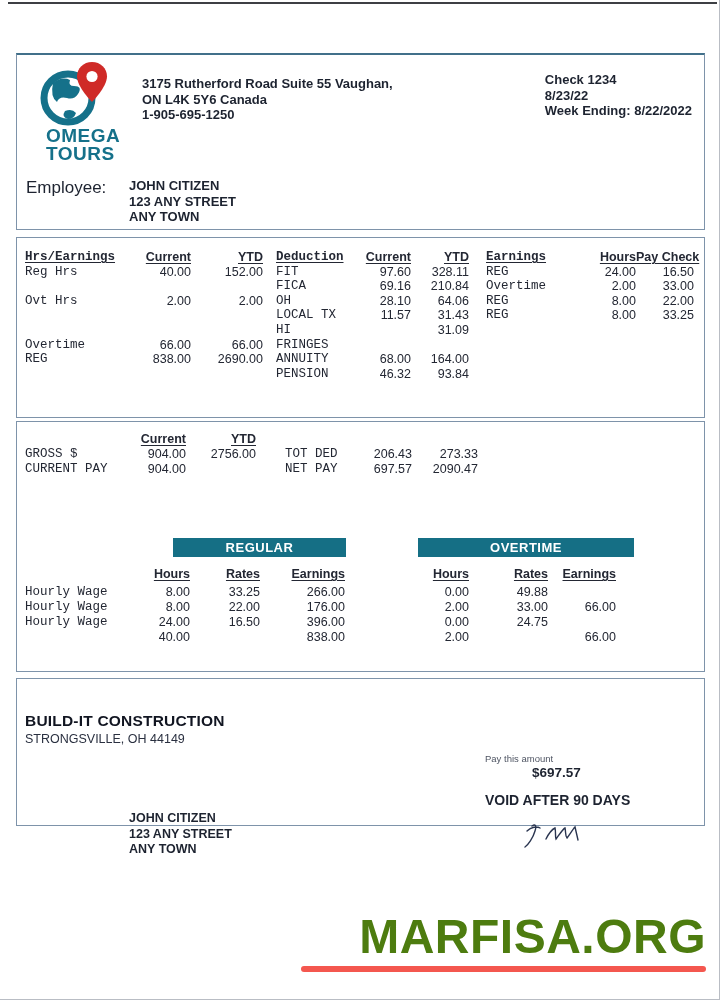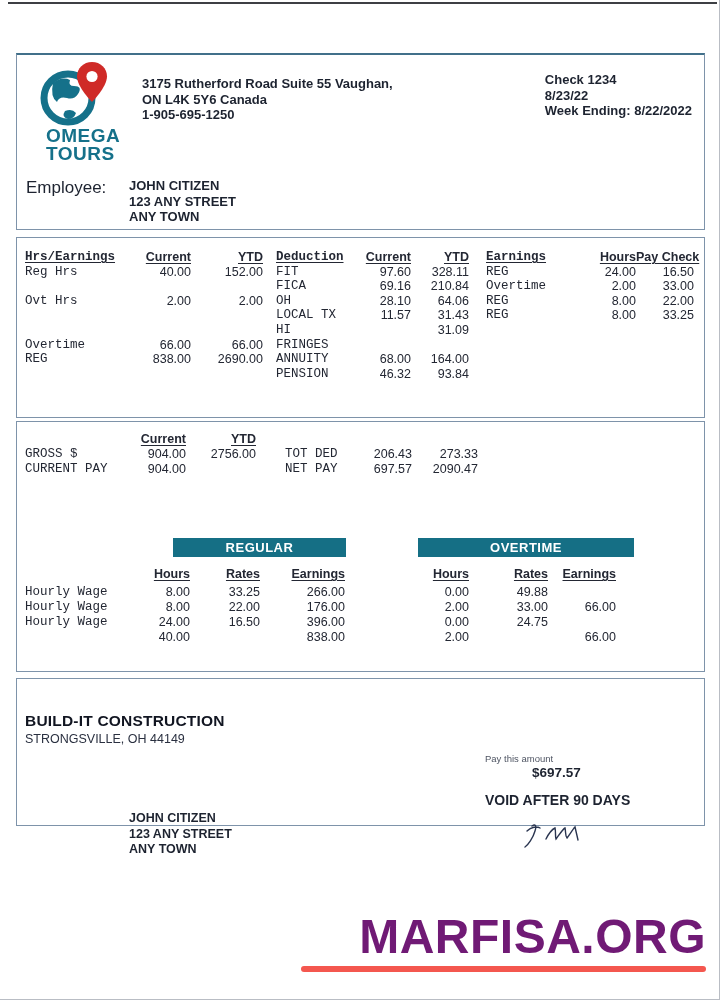--- a/index.html
+++ b/index.html
@@ -354,16 +354,16 @@
     <div class="pay-amount">$697.57</div>
     <div class="void-text">VOID AFTER 90 DAYS</div>
     <div class="signature">
       <svg width="62" height="34" viewBox="0 0 62 34">
         <path d="M10 7 C13 5 15 6 13 12 C11 19 6 26 3 28 M5 12 C9 8 15 7 18 9 M24 20 C27 14 31 10 33 9 C34 13 33 17 34 20 C37 16 41 10 43 9 C44 13 43 17 45 19 C48 15 51 10 53 8 L56 21" stroke="#2a3550" stroke-width="1.4" fill="none" stroke-linecap="round"></path>
       </svg>
     </div>
   </section>
 
   <div class="brand">
-    <div class="brand-text" style="color: #701a75;">MARFISA.ORG</div>
+    <div class="brand-text" style="color: #4d7c0f;">MARFISA.ORG</div>
     <div class="brand-underline" style="background: rgb(244, 87, 79);"></div>
   </div>
 </div>
 
 </body></html>

